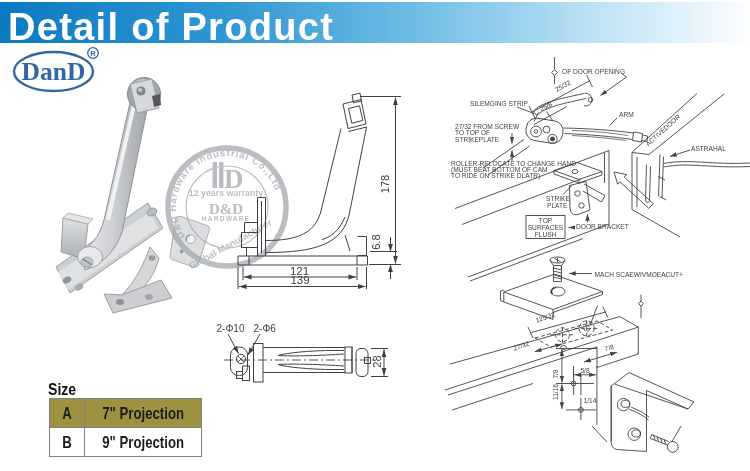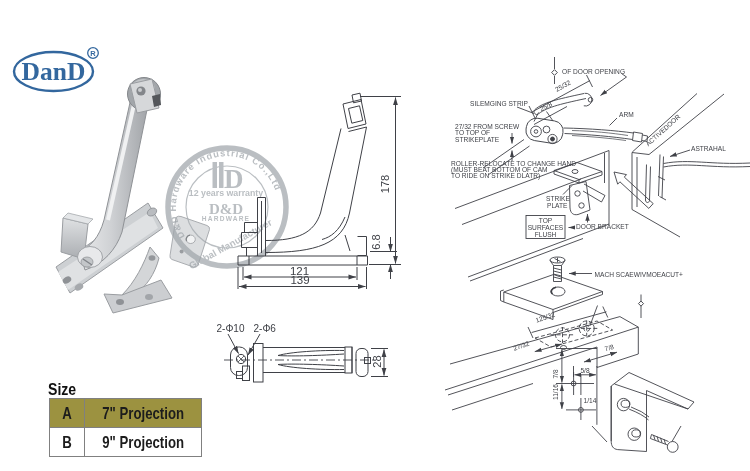--- a/index.html
+++ b/index.html
@@ -9,20 +9,23 @@
 #sizelbl{position:absolute;left:48px;top:381px;font-size:16px;font-weight:bold;color:#111;transform:scaleX(0.88);transform-origin:left}
 #tbl{position:absolute;left:49px;top:398px;border-collapse:collapse}
 #tbl td{border:1.6px solid #808080;text-align:center;vertical-align:middle;
  font-size:16.5px;font-weight:bold;color:#1c1c1c;padding:0}
 #tbl td span{display:inline-block;transform:scaleX(0.8)}
 #tbl .ca{width:34px;height:28px}
 #tbl .cb{width:116px}
 #tbl tr.ra td{background:#9c9240}
 </style></head><body>
 <div id="c">
+<div id="hdr">
+      <span>Detail of Product</span>
+    </div>
 <svg id="art" width="750" height="471" viewBox="0 0 750 471" style="position:absolute;left:0;top:0" fill="none">
 <defs>
 <marker id="m" viewBox="0 0 10 10" refX="9.4" refY="5" markerWidth="8" markerHeight="8" orient="auto-start-reverse">
           <path d="M0,2 L9.6,5 L0,8 Z" fill="#3f4147" stroke="none"></path>
         </marker>
 </defs>
 <g id="logo" stroke="#33679e">
  <ellipse cx="53.5" cy="71.5" rx="39.5" ry="19.5" stroke-width="2.4"></ellipse>
  <text x="53.5" y="80" text-anchor="middle" font-family="Liberation Serif,serif" font-size="25.5" font-weight="bold" fill="#33679e" stroke="none">DanD</text>
  <circle cx="93" cy="53" r="5.3" stroke-width="1.3"></circle>

